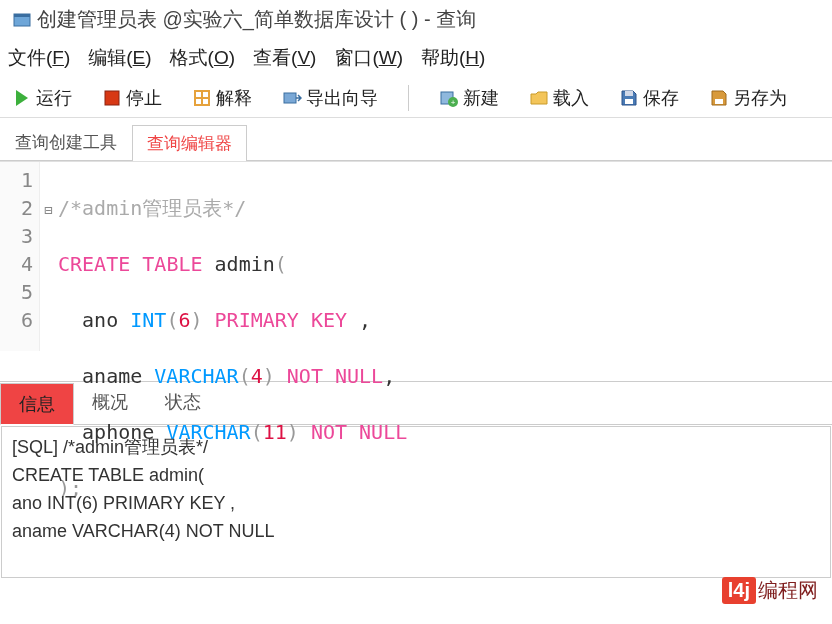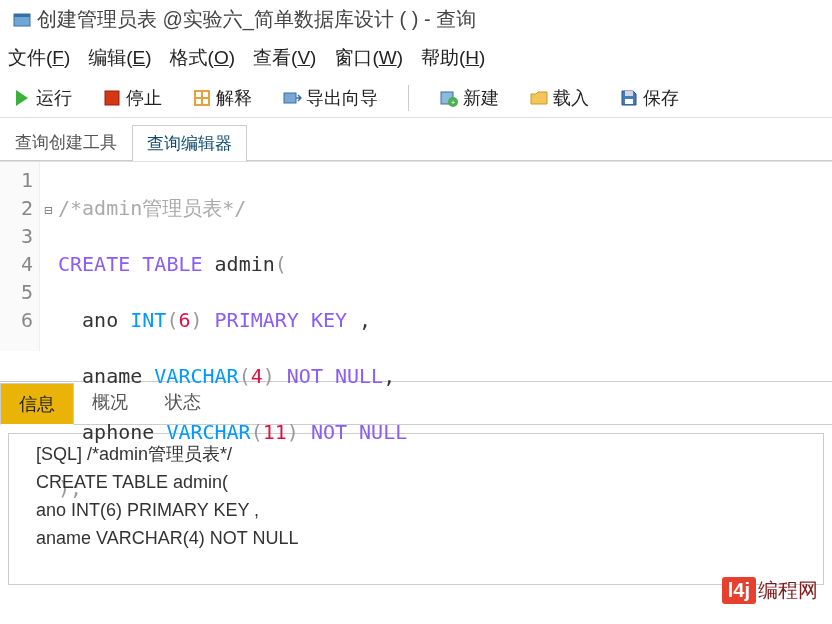--- a/index.html
+++ b/index.html
@@ -7,35 +7,35 @@
 .titlebar { display: flex; align-items: center; padding: 6px 13px; font-size: 20px; color: #444; }
 .titlebar .ico { width: 18px; height: 18px; margin-right: 6px; }
 .menubar { display: flex; padding: 6px 8px 8px; gap: 18px; font-size: 19px; color: #222; }
 .menubar .mnem { text-decoration: underline; }
 .toolbar { display: flex; align-items: center; padding: 4px 6px; border-bottom: 1px solid #ddd; gap: 18px; }
 .tbtn { display: flex; align-items: center; padding: 3px 6px; font-size: 18px; color: #222; cursor: pointer; }
 .tbtn .icon { width: 20px; height: 20px; margin-right: 4px; }
 .divider { width: 1px; height: 26px; background: #ccc; margin: 0 6px; }
 .tabstrip { display: flex; border-bottom: 1px solid #ccc; padding-top: 6px; }
 .tab { padding: 6px 14px; font-size: 17px; color: #555; border: 1px solid transparent; border-bottom: none; cursor: pointer; }
-.tab.active { border-color: #ccc; background: #fff; color: #0c4a6e; position: relative; top: 1px; }
+.tab.active { border-color: #ccc; background: #fff; color: #ef4444; position: relative; top: 1px; }
 .editor { display: flex; border-top: 1px solid #e0e0e0; height: 190px; font-family: "Consolas", monospace; font-size: 20px; }
 .gutter { width: 40px; background: #fafafa; text-align: right; color: #888; padding: 4px 6px 4px 0; line-height: 28px; border-right: 1px solid #eee; }
 .gutter .fold { position: relative; }
 .gutter .fold::after { content: "⊟"; position: absolute; left: 44px; top: 2px; font-size: 14px; color: #888; }
 .codearea { padding: 4px 4px 4px 18px; line-height: 28px; white-space: pre; }
 .c-comment { color: #aaa; }
-.c-kw { color: #8b5cf6; }
+.c-kw { color: #ec4899; }
 .c-type { color: #0099ff; }
 .c-num { color: #d14; }
 .c-op { color: #999; }
 .bottomtabs { display: flex; border-top: 1px solid #ccc; border-bottom: 1px solid #ccc; margin-top: 30px; }
 .btab { padding: 8px 18px; font-size: 18px; color: #555; cursor: pointer; border-right: 1px solid transparent; }
-.btab.active { background: #eab308; border: 1px solid #ccc; border-bottom-color: #fff; position: relative; top: 1px; color: #222; }
-.output { border: 1px solid #ccc; margin: 8px; padding: 6px 27px; font-size: 18px; line-height: 28px; height: 152px; overflow: hidden; }
+.btab.active { background: #ef4444; border: 1px solid #ccc; border-bottom-color: #fff; position: relative; top: 1px; color: #222; }
+.output { border: 1px solid #ccc; margin: 1px; padding: 6px 10px; font-size: 18px; line-height: 28px; height: 152px; overflow: hidden; }
 .watermark { position: absolute; bottom: 20px; right: 14px; display: flex; align-items: center; }
 .wm-badge { background: #e8402f; color: #fff; font-weight: bold; padding: 2px 6px; border-radius: 3px; font-size: 20px; margin-right: 2px; margin-left: 40px; }
 .wm-text { font-size: 20px; color: #7f1d1d; font-weight: 500; }
 </style>
 </head>
 <body>
 
 <div class="titlebar">
   <svg class="ico" viewBox="0 0 18 18">
       <rect x="1" y="3" width="16" height="12" fill="#6ea6d8" stroke="#3a6ea0"></rect>
@@ -97,20 +97,27 @@
     <span>载入</span>
   </div>
   <div class="tbtn">
     <svg class="icon" viewBox="0 0 20 20">
         <path d="M3 3 L14 3 L17 6 L17 17 L3 17 Z" fill="#4a7bb5" stroke="#2a528a"></path>
         <rect x="6" y="11" width="8" height="5" fill="#fff"></rect>
         <rect x="6" y="3" width="8" height="5" fill="#d0d8e8"></rect>
       </svg>
     <span>保存</span>
   </div>
+  <div class="tbtn">
+    <svg class="icon" viewBox="0 0 20 20">
+        <path d="M3 3 L14 3 L17 6 L17 17 L3 17 Z" fill="#d89a3c" stroke="#a06a1c"></path>
+        <rect x="6" y="11" width="8" height="5" fill="#fff"></rect>
+      </svg>
+    <span>另存为</span>
+  </div>
 </div>
 
 <div class="tabstrip">
   <div class="tab">查询创建工具</div>
   <div class="tab active">查询编辑器</div>
 </div>
 
 <div class="editor">
   <div class="gutter">
     <div>1</div>

